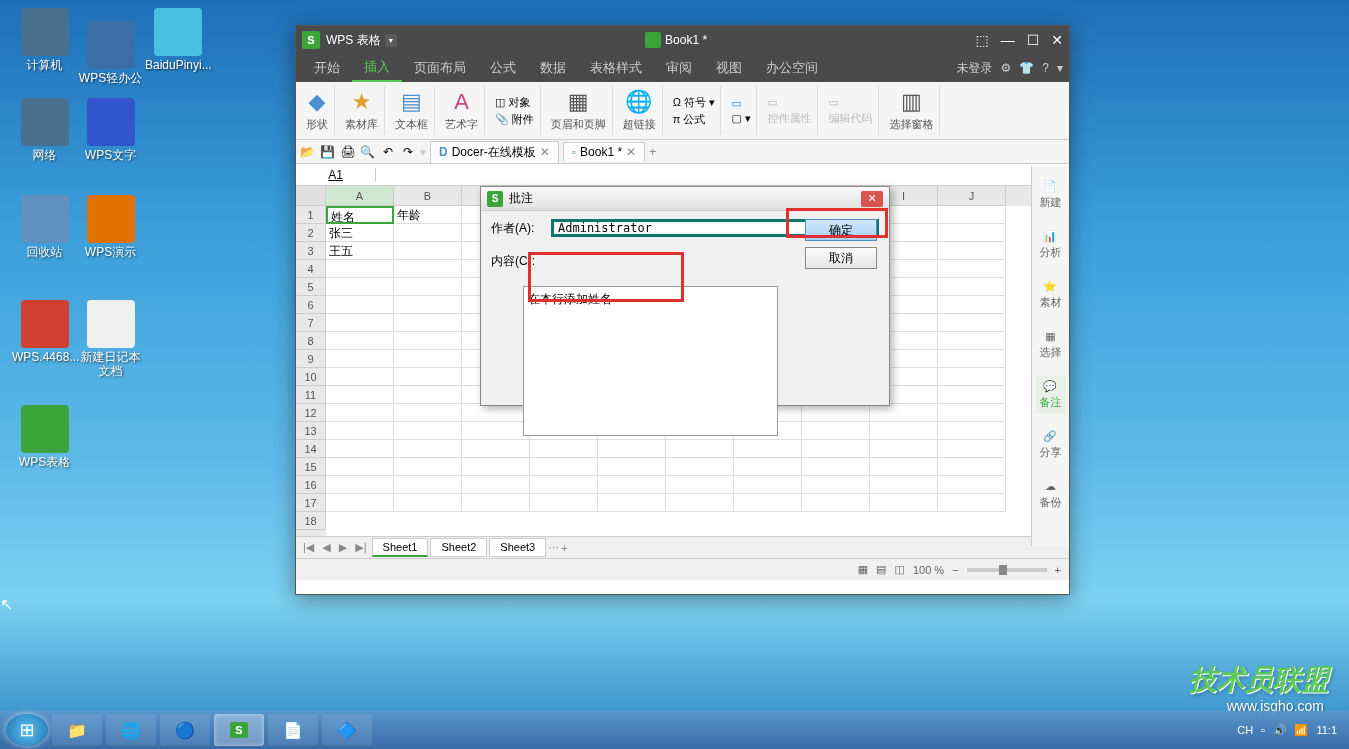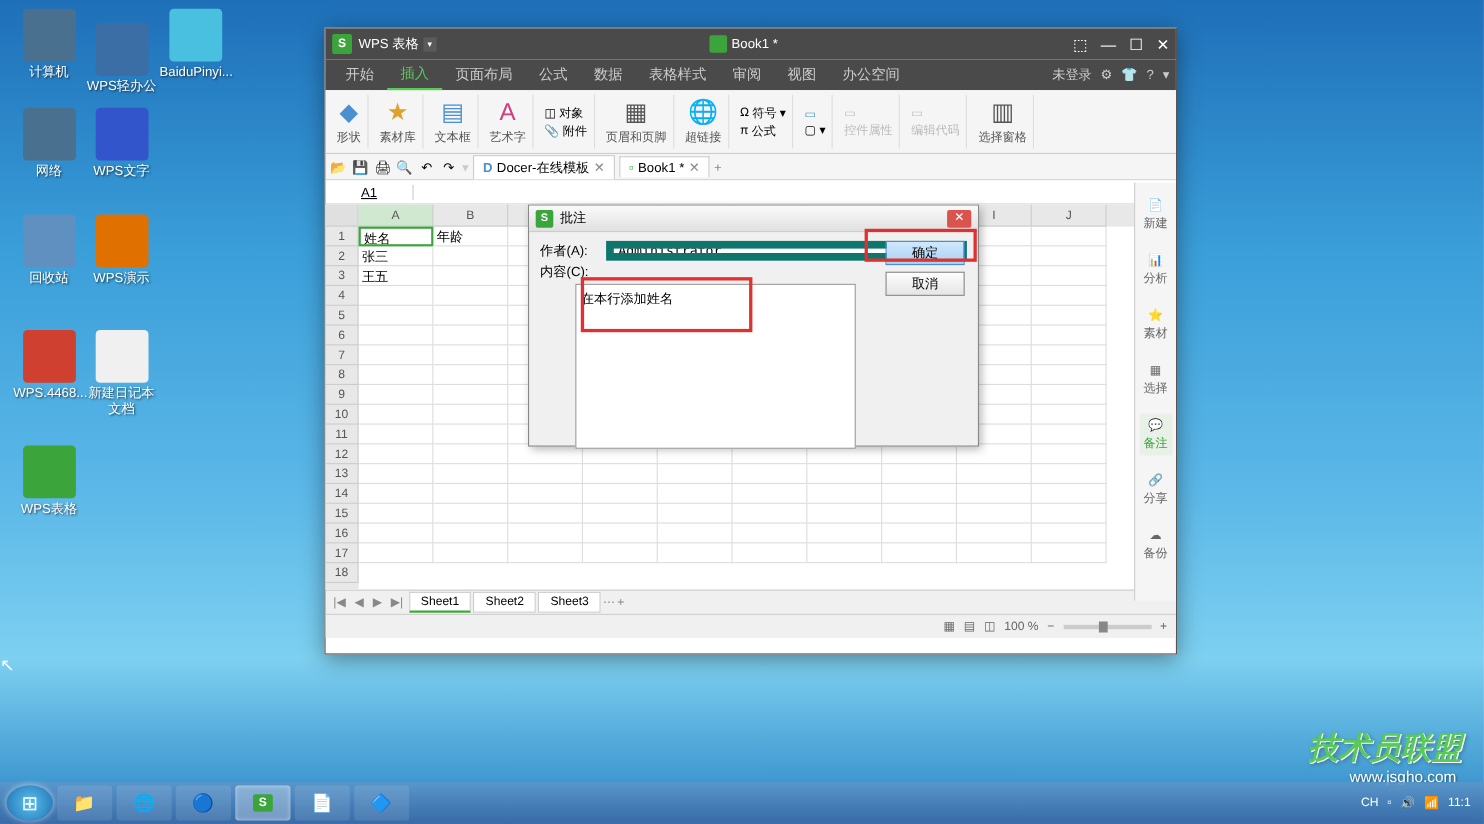--- a/index.html
+++ b/index.html
@@ -67,23 +67,23 @@
 .status-bar { height: 22px; background: #f0f0f0; border-top: 1px solid #ccc; display: flex; align-items: center; justify-content: flex-end; padding: 0 8px; font-size: 11px; gap: 8px; color: #666; }
 .zoom-slider { width: 80px; height: 4px; background: #ccc; position: relative; }
 .zoom-slider::after { content: ''; position: absolute; left: 40%; top: -3px; width: 8px; height: 10px; background: #888; }
 
 
 .dialog { position: absolute; left: 480px; top: 186px; width: 410px; height: 220px; background: #f0f0f0; border: 1px solid #888; box-shadow: 3px 3px 8px rgba(0,0,0,0.3); }
 .dialog-title { height: 24px; background: linear-gradient(#fafafa,#e0e0e0); display: flex; align-items: center; padding: 0 6px; font-size: 12px; border-bottom: 1px solid #ccc; }
 .dialog-title .dicon { width: 16px; height: 16px; background: #3ba53b; color: white; font-weight: bold; text-align: center; line-height: 16px; border-radius: 2px; font-size: 10px; margin-right: 6px; }
 .dialog-title .close { margin-left: auto; width: 22px; height: 16px; background: #d9534f; color: white; text-align: center; line-height: 14px; border-radius: 2px; cursor: pointer; font-size: 11px; }
 .dialog-body { padding: 8px 10px; font-size: 12px; position: relative; }
-.dialog-row { display: flex; align-items: center; margin-bottom: 2px; }
+.dialog-row { display: flex; align-items: center; margin-bottom: 16px; }
 .dialog-row label { width: 60px; }
-.dialog-row input { flex: 1; height: 18px; border: 7px solid #0f766e; padding: 0 4px; font-size: 12px; font-family: monospace; background: #fff; }
+.dialog-row input { flex: 1; height: 18px; border: 3px solid #0f766e; padding: 0 4px; font-size: 12px; font-family: monospace; background: #fff; }
 .dialog-textarea { width: 255px; height: 150px; border: 1px solid #999; background: #fff; font-size: 12px; padding: 4px; resize: none; margin-left: 32px; }
 .dialog-buttons { position: absolute; right: 12px; top: 8px; display: flex; flex-direction: column; gap: 6px; }
 .dialog-buttons button { width: 72px; height: 22px; font-size: 12px; border: 1px solid #888; background: linear-gradient(#fdfdfd,#e5e5e5); cursor: pointer; }
 .dialog-buttons button.primary { background: linear-gradient(#d0e8ff,#a8d0f0); border: 1px solid #4a90d0; }
 
 .highlight-red { position: absolute; border: 3px solid #e03030; pointer-events: none; }
 
 
 .taskbar { position: absolute; bottom: 0; left: 0; width: 100%; height: 38px; background: linear-gradient(rgba(100,150,200,0.7), rgba(60,100,160,0.8)); display: flex; align-items: center; padding: 0 6px; gap: 4px; backdrop-filter: blur(4px); }
 .start-btn { width: 42px; height: 32px; background: radial-gradient(circle, #5ac0f0, #2070b0); border-radius: 50%; display: flex; align-items: center; justify-content: center; cursor: pointer; box-shadow: 0 0 6px rgba(255,255,255,0.6); }

